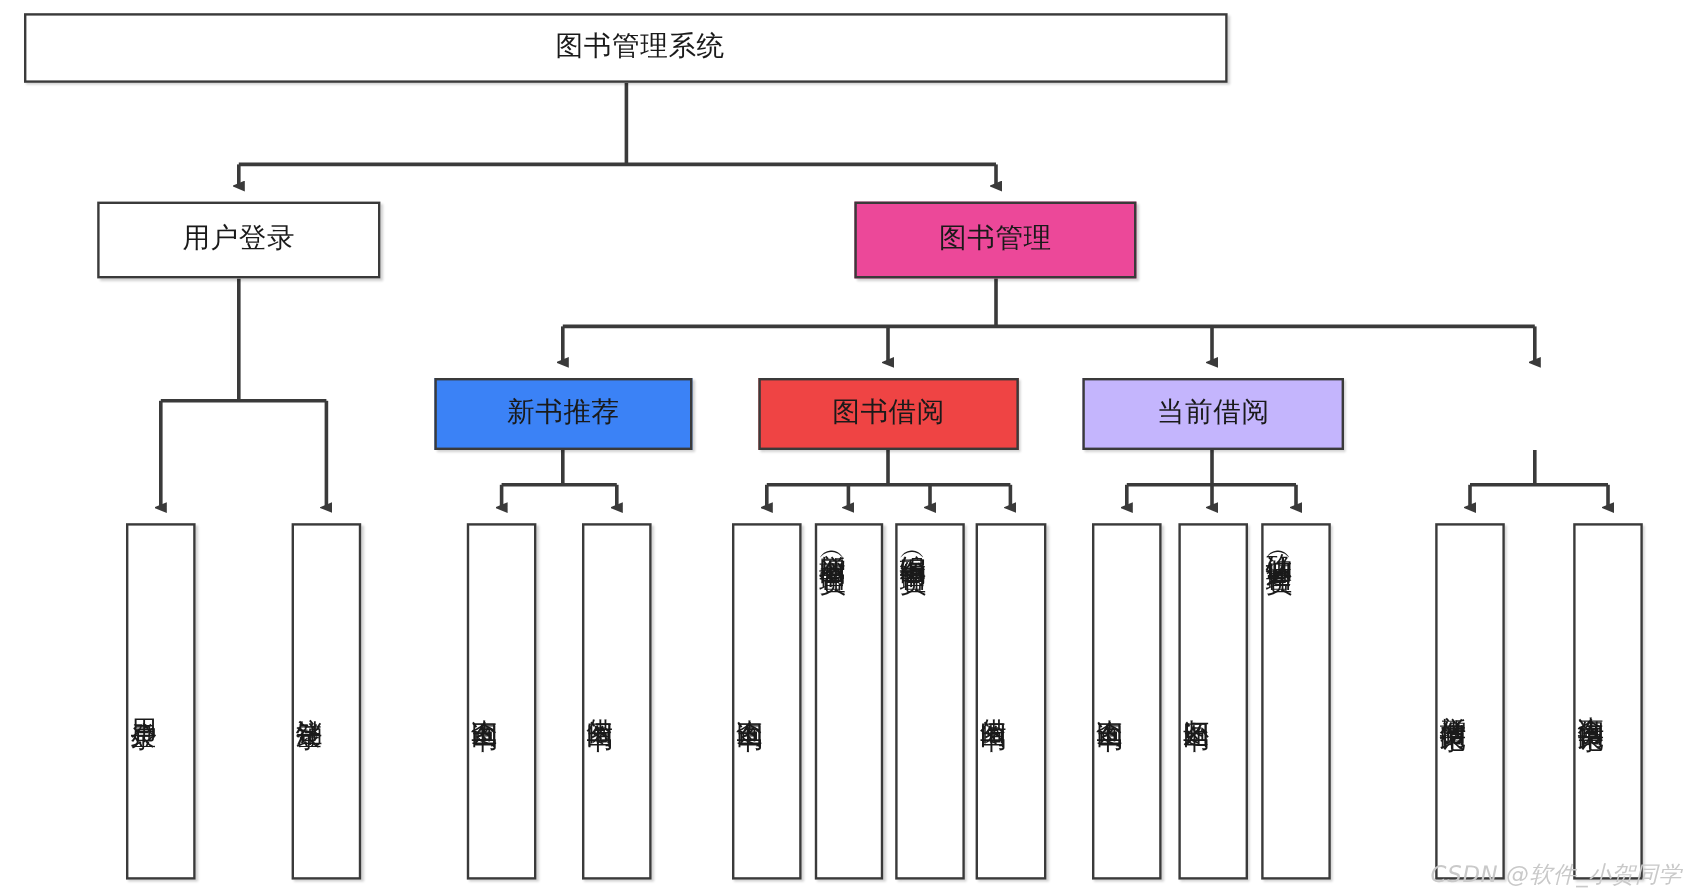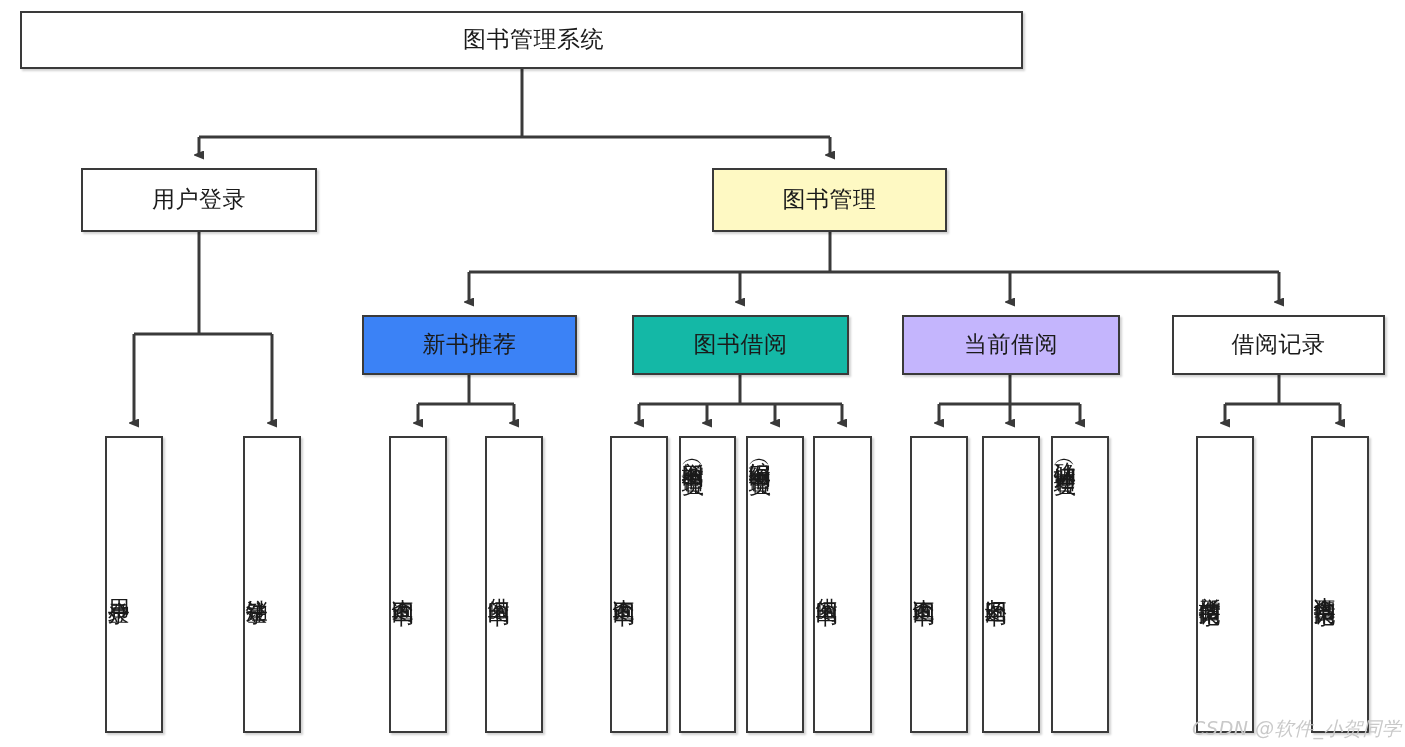--- a/index.html
+++ b/index.html
@@ -132,36 +132,33 @@
     </g>
   </svg>
 
   <div class="node node-h" style="left: 20px; top: 11px; width: 1003px; height: 58px; border-color: rgb(58, 58, 58); background: rgb(255, 255, 255); color: rgb(26, 26, 26); padding-left: 24px;">
     <span class="label">图书管理系统</span>
   </div>
 
   <div class="node node-h" style="left: 81px; top: 168px; width: 236px; height: 64px; border-color: rgb(58, 58, 58); background: rgb(255, 255, 255); color: rgb(26, 26, 26);">
     <span class="label">用户登录</span>
   </div>
-  <div class="node node-h" style="left: 712px; top: 168px; width: 235px; height: 64px; border-color: rgb(58, 58, 58); background: #fef9c3; color: rgb(26, 26, 26);">
+  <div class="node node-h" style="left: 712px; top: 168px; width: 235px; height: 64px; border-color: rgb(58, 58, 58); background: #ec4899; color: rgb(26, 26, 26);">
     <span class="label">图书管理</span>
   </div>
 
   <div class="node node-h" style="left: 362px; top: 315px; width: 215px; height: 60px; border-color: rgb(58, 58, 58); background: #3b82f6; color: rgb(26, 26, 26);">
     <span class="label">新书推荐</span>
   </div>
-  <div class="node node-h" style="left: 632px; top: 315px; width: 217px; height: 60px; border-color: rgb(58, 58, 58); background: #14b8a6; color: rgb(26, 26, 26);">
+  <div class="node node-h" style="left: 632px; top: 315px; width: 217px; height: 60px; border-color: rgb(58, 58, 58); background: #ef4444; color: rgb(26, 26, 26);">
     <span class="label">图书借阅</span>
   </div>
   <div class="node node-h" style="left: 902px; top: 315px; width: 218px; height: 60px; border-color: rgb(58, 58, 58); background: #c4b5fd; color: rgb(26, 26, 26);">
     <span class="label">当前借阅</span>
   </div>
-  <div class="node node-h" style="left: 1172px; top: 315px; width: 213px; height: 60px; border-color: rgb(58, 58, 58); background: rgb(255, 255, 255); color: rgb(26, 26, 26);">
-    <span class="label">借阅记录</span>
-  </div>
 
   <div class="node node-v center" style="left: 105px; top: 436px; width: 58px; height: 297px; border-color: rgb(58, 58, 58); background: rgb(255, 255, 255); color: rgb(26, 26, 26);">
     <span class="label">用户登录</span>
   </div>
   <div class="node node-v center" style="left: 243px; top: 436px; width: 58px; height: 297px; border-color: rgb(58, 58, 58); background: rgb(255, 255, 255); color: rgb(26, 26, 26);">
     <span class="label">注销登录</span>
   </div>
   <div class="node node-v center" style="left: 389px; top: 436px; width: 58px; height: 297px; border-color: rgb(58, 58, 58); background: rgb(255, 255, 255); color: rgb(26, 26, 26);">
     <span class="label">查询图书</span>
   </div>

